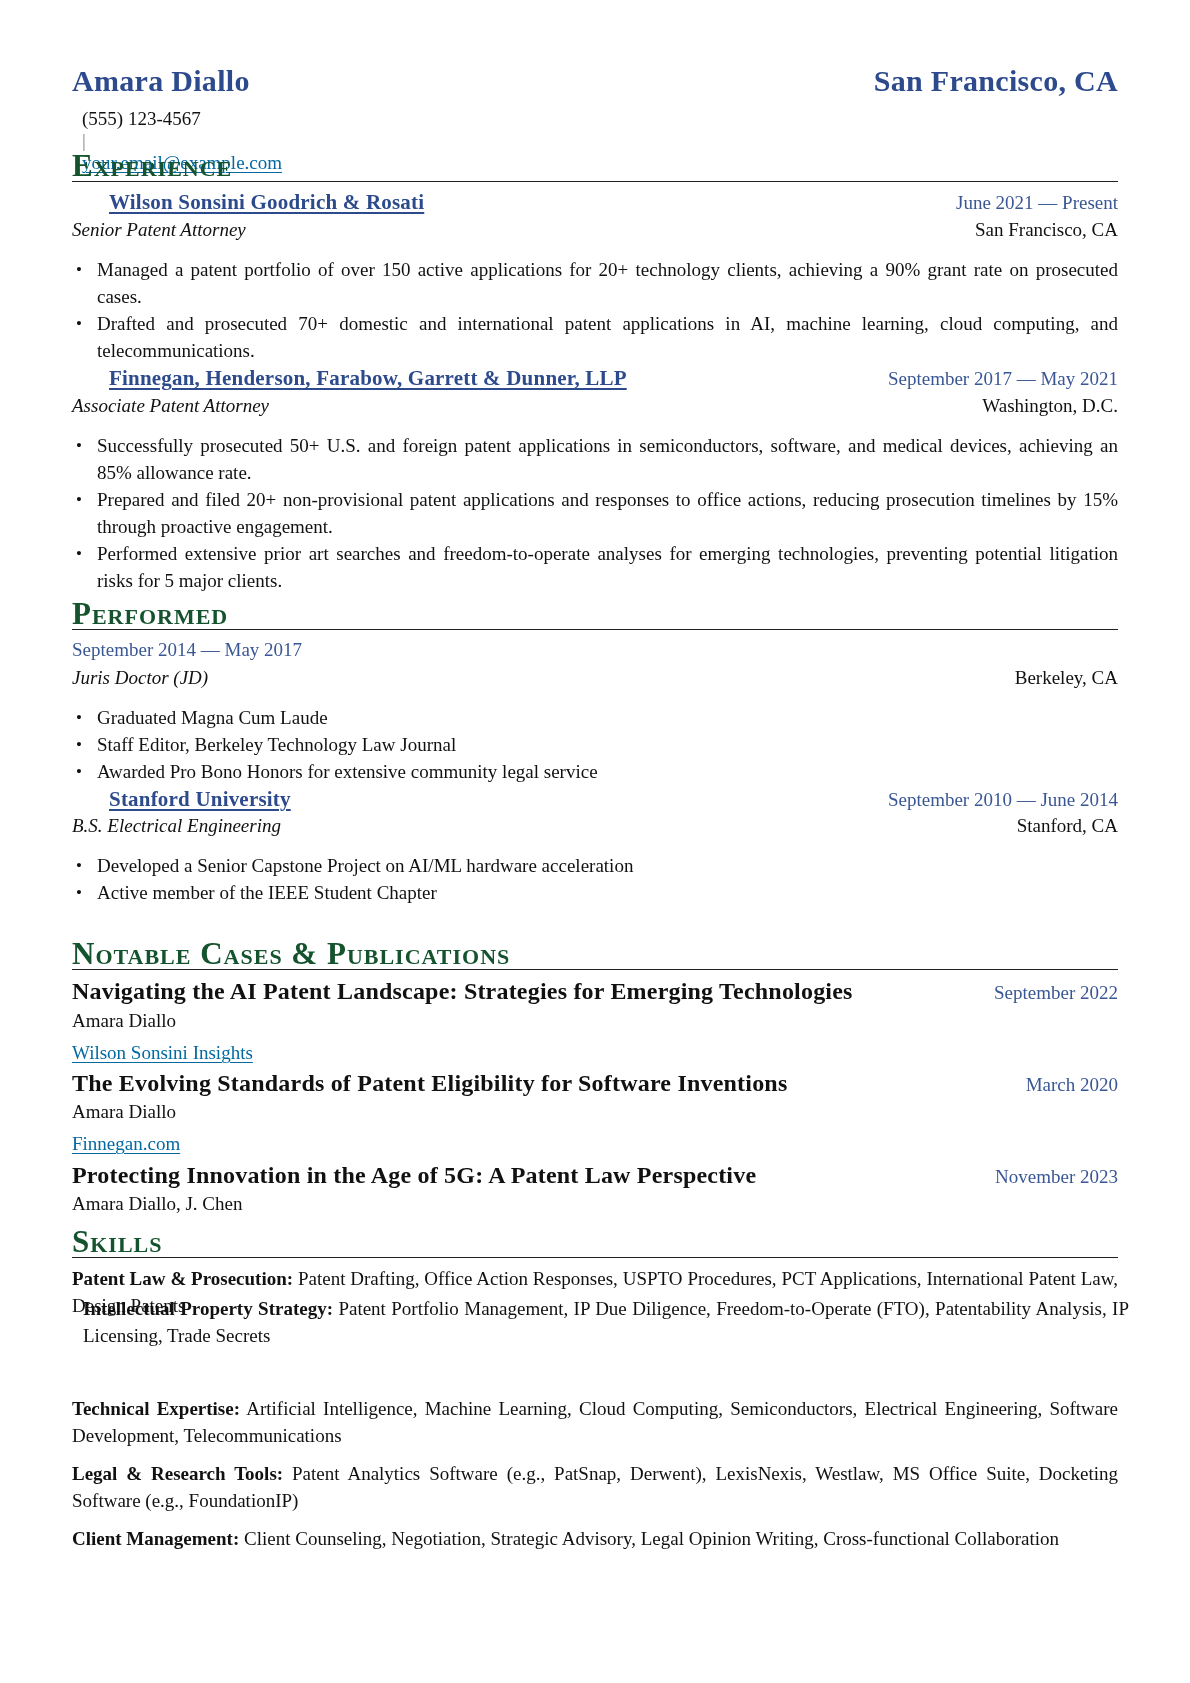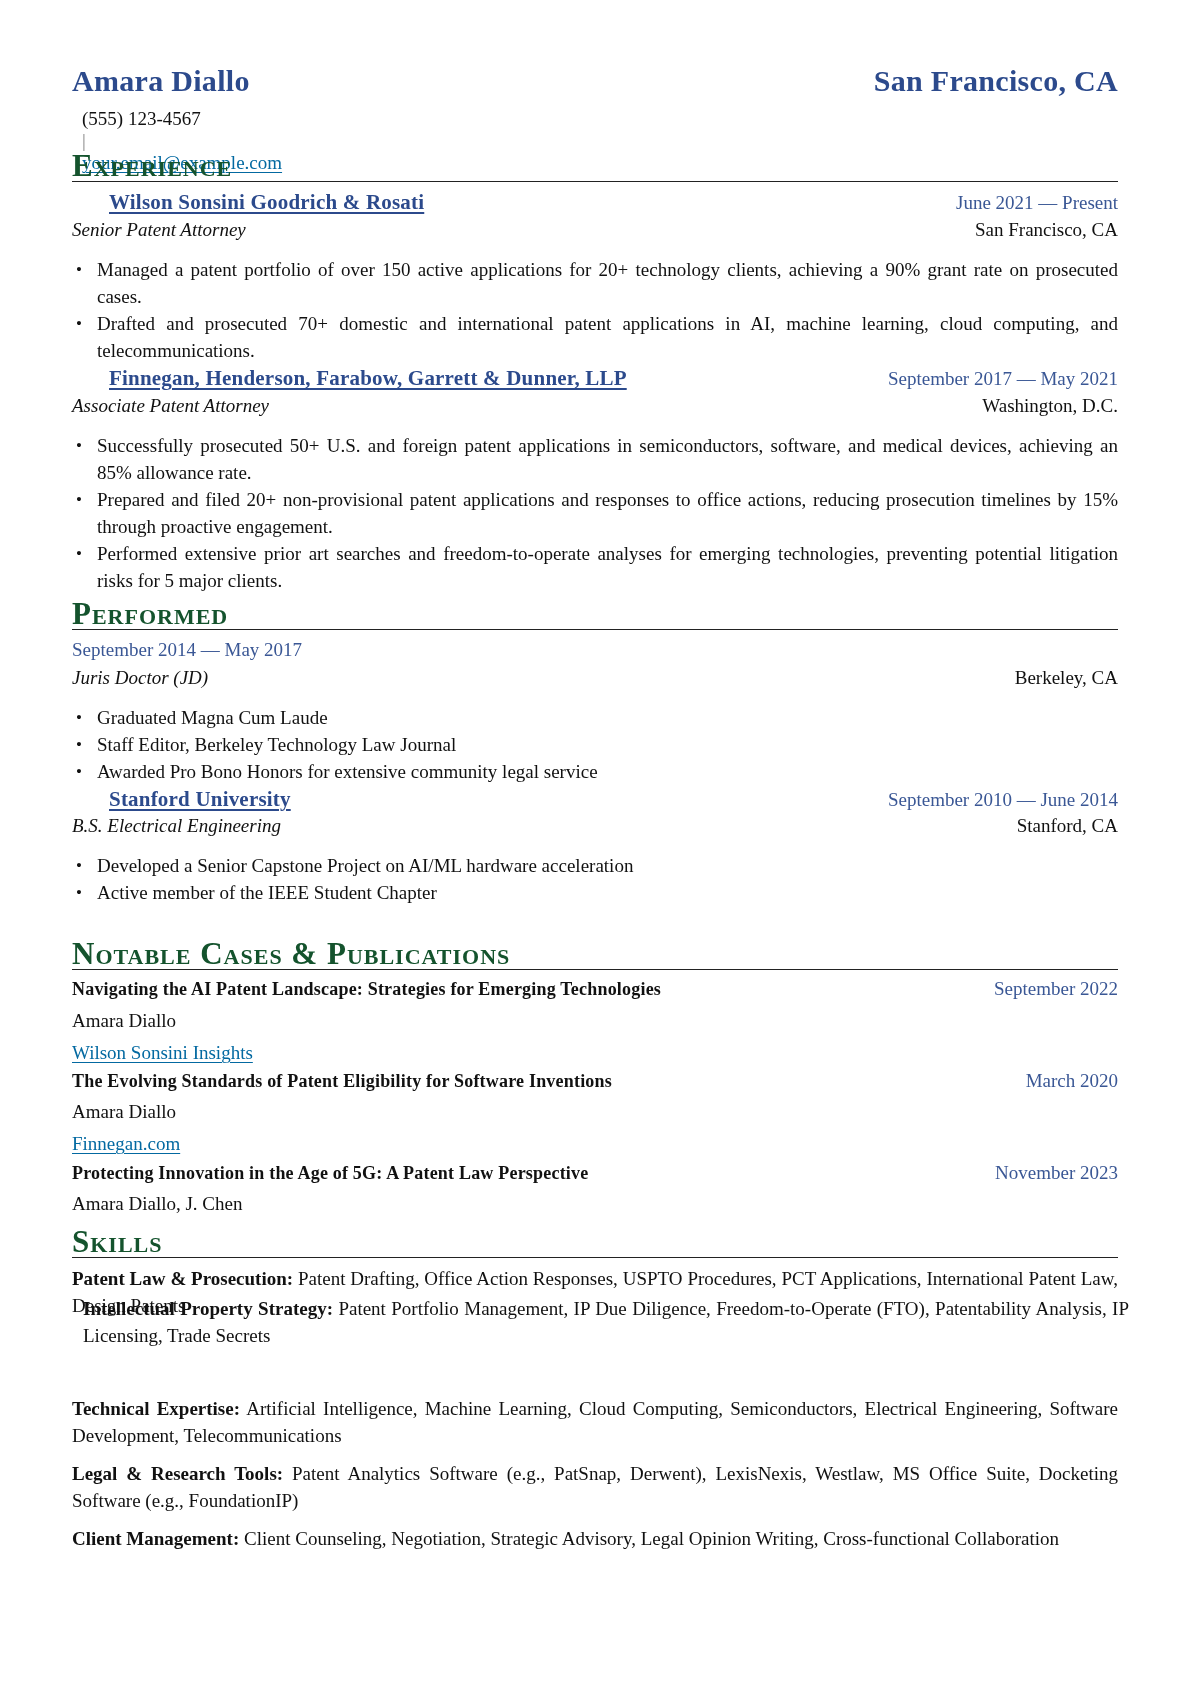--- a/index.html
+++ b/index.html
@@ -20,21 +20,21 @@
     font-size: 31px; font-weight: bold; color: #14532d; font-variant: small-caps; letter-spacing: 1px;
     border-bottom: 1.5px solid #222; line-height: 26px; padding-bottom: 2px;
   }
   .org { font-size: 21px; font-weight: bold; color: #2c4a8c; text-decoration: underline; text-underline-offset: 3px; text-decoration-thickness: 1.5px; letter-spacing: 0.2px; margin-left: 37px; }
   .date { color: #3a5795; font-size: 19px; }
   .role { font-style: italic; font-size: 19px; }
   .loc { font-size: 19px; }
   ul.bullets { position: absolute; left: 0; width: 1046px; margin: 0; padding: 0; list-style: none; }
   ul.bullets li { position: relative; padding-left: 25px; line-height: 27px; text-align: justify; }
   ul.bullets li::before { content: "•"; position: absolute; left: 4px; top: 0; font-size: 17px; }
-  .pub-title { font-weight: bold; font-size: 18px; letter-spacing: 0.2px; text-align: right; }
+  .pub-title { font-weight: bold; font-size: 24px; letter-spacing: 0.2px; text-align: right; }
   .plain { position: absolute; left: 0; font-size: 19px; white-space: nowrap; }
   .skill { position: absolute; left: 0; width: 1046px; line-height: 27px; text-align: justify; font-size: 19px; }
   .skill b { font-weight: bold; }
 </style>
 </head>
 <body>
 
 <div class="page">
 
   <div class="row" style="top:64px;">

